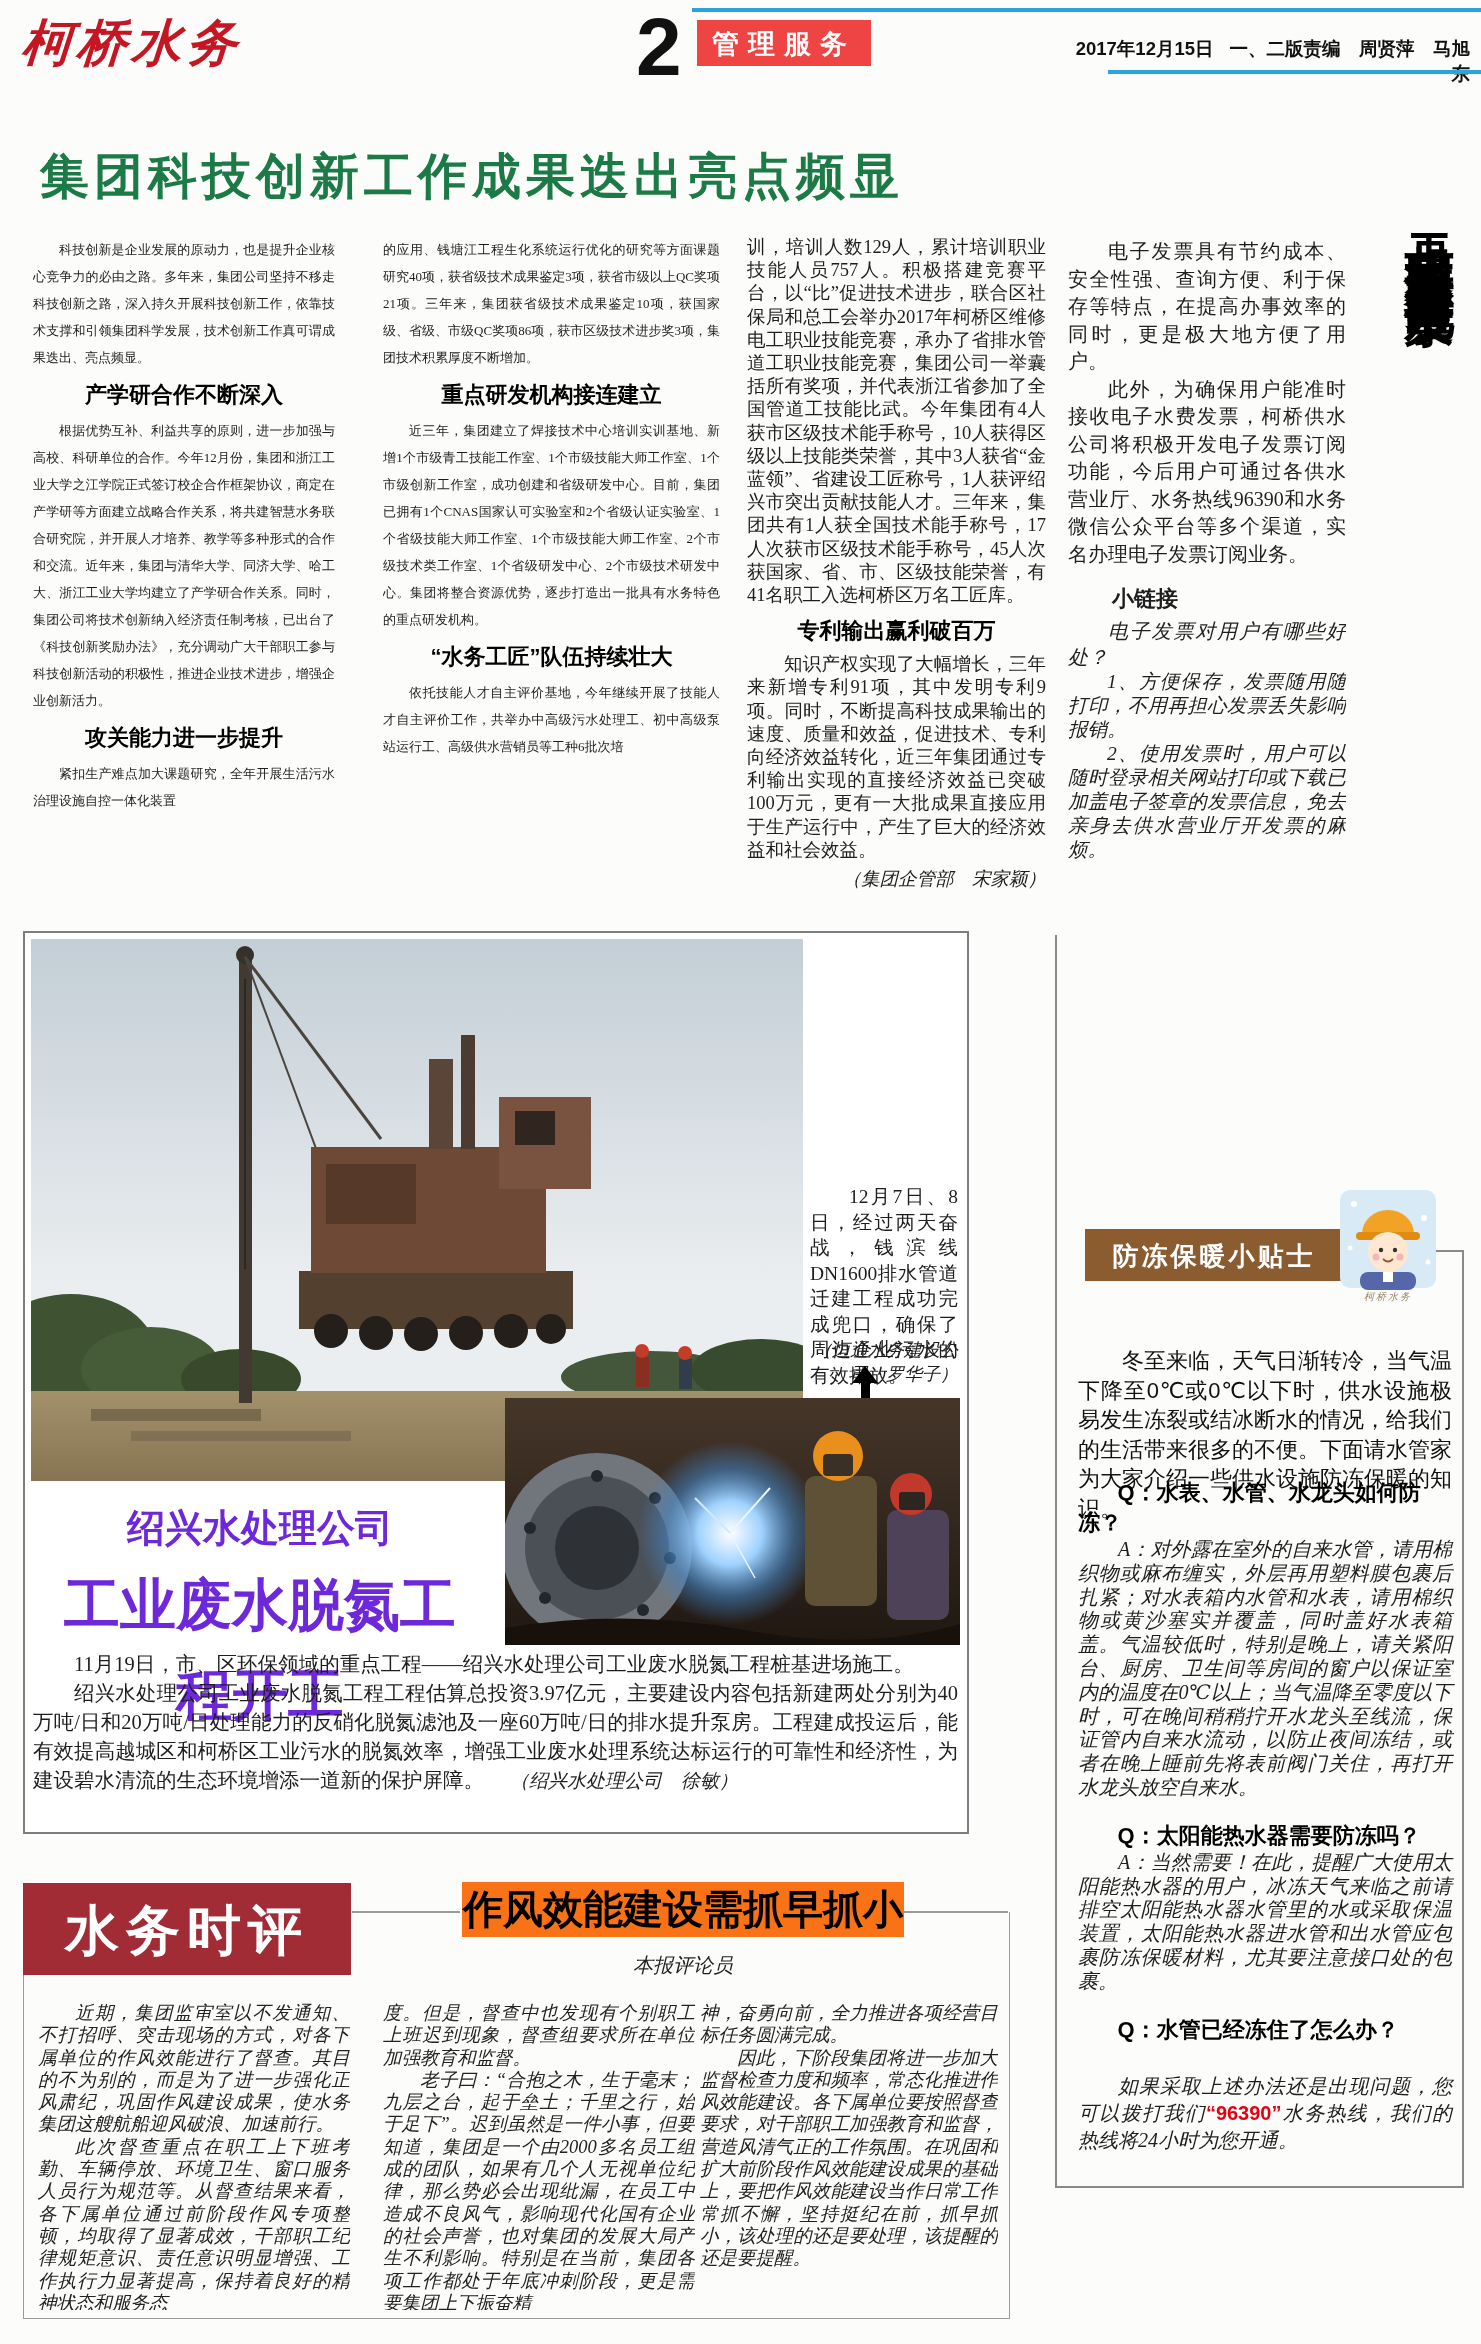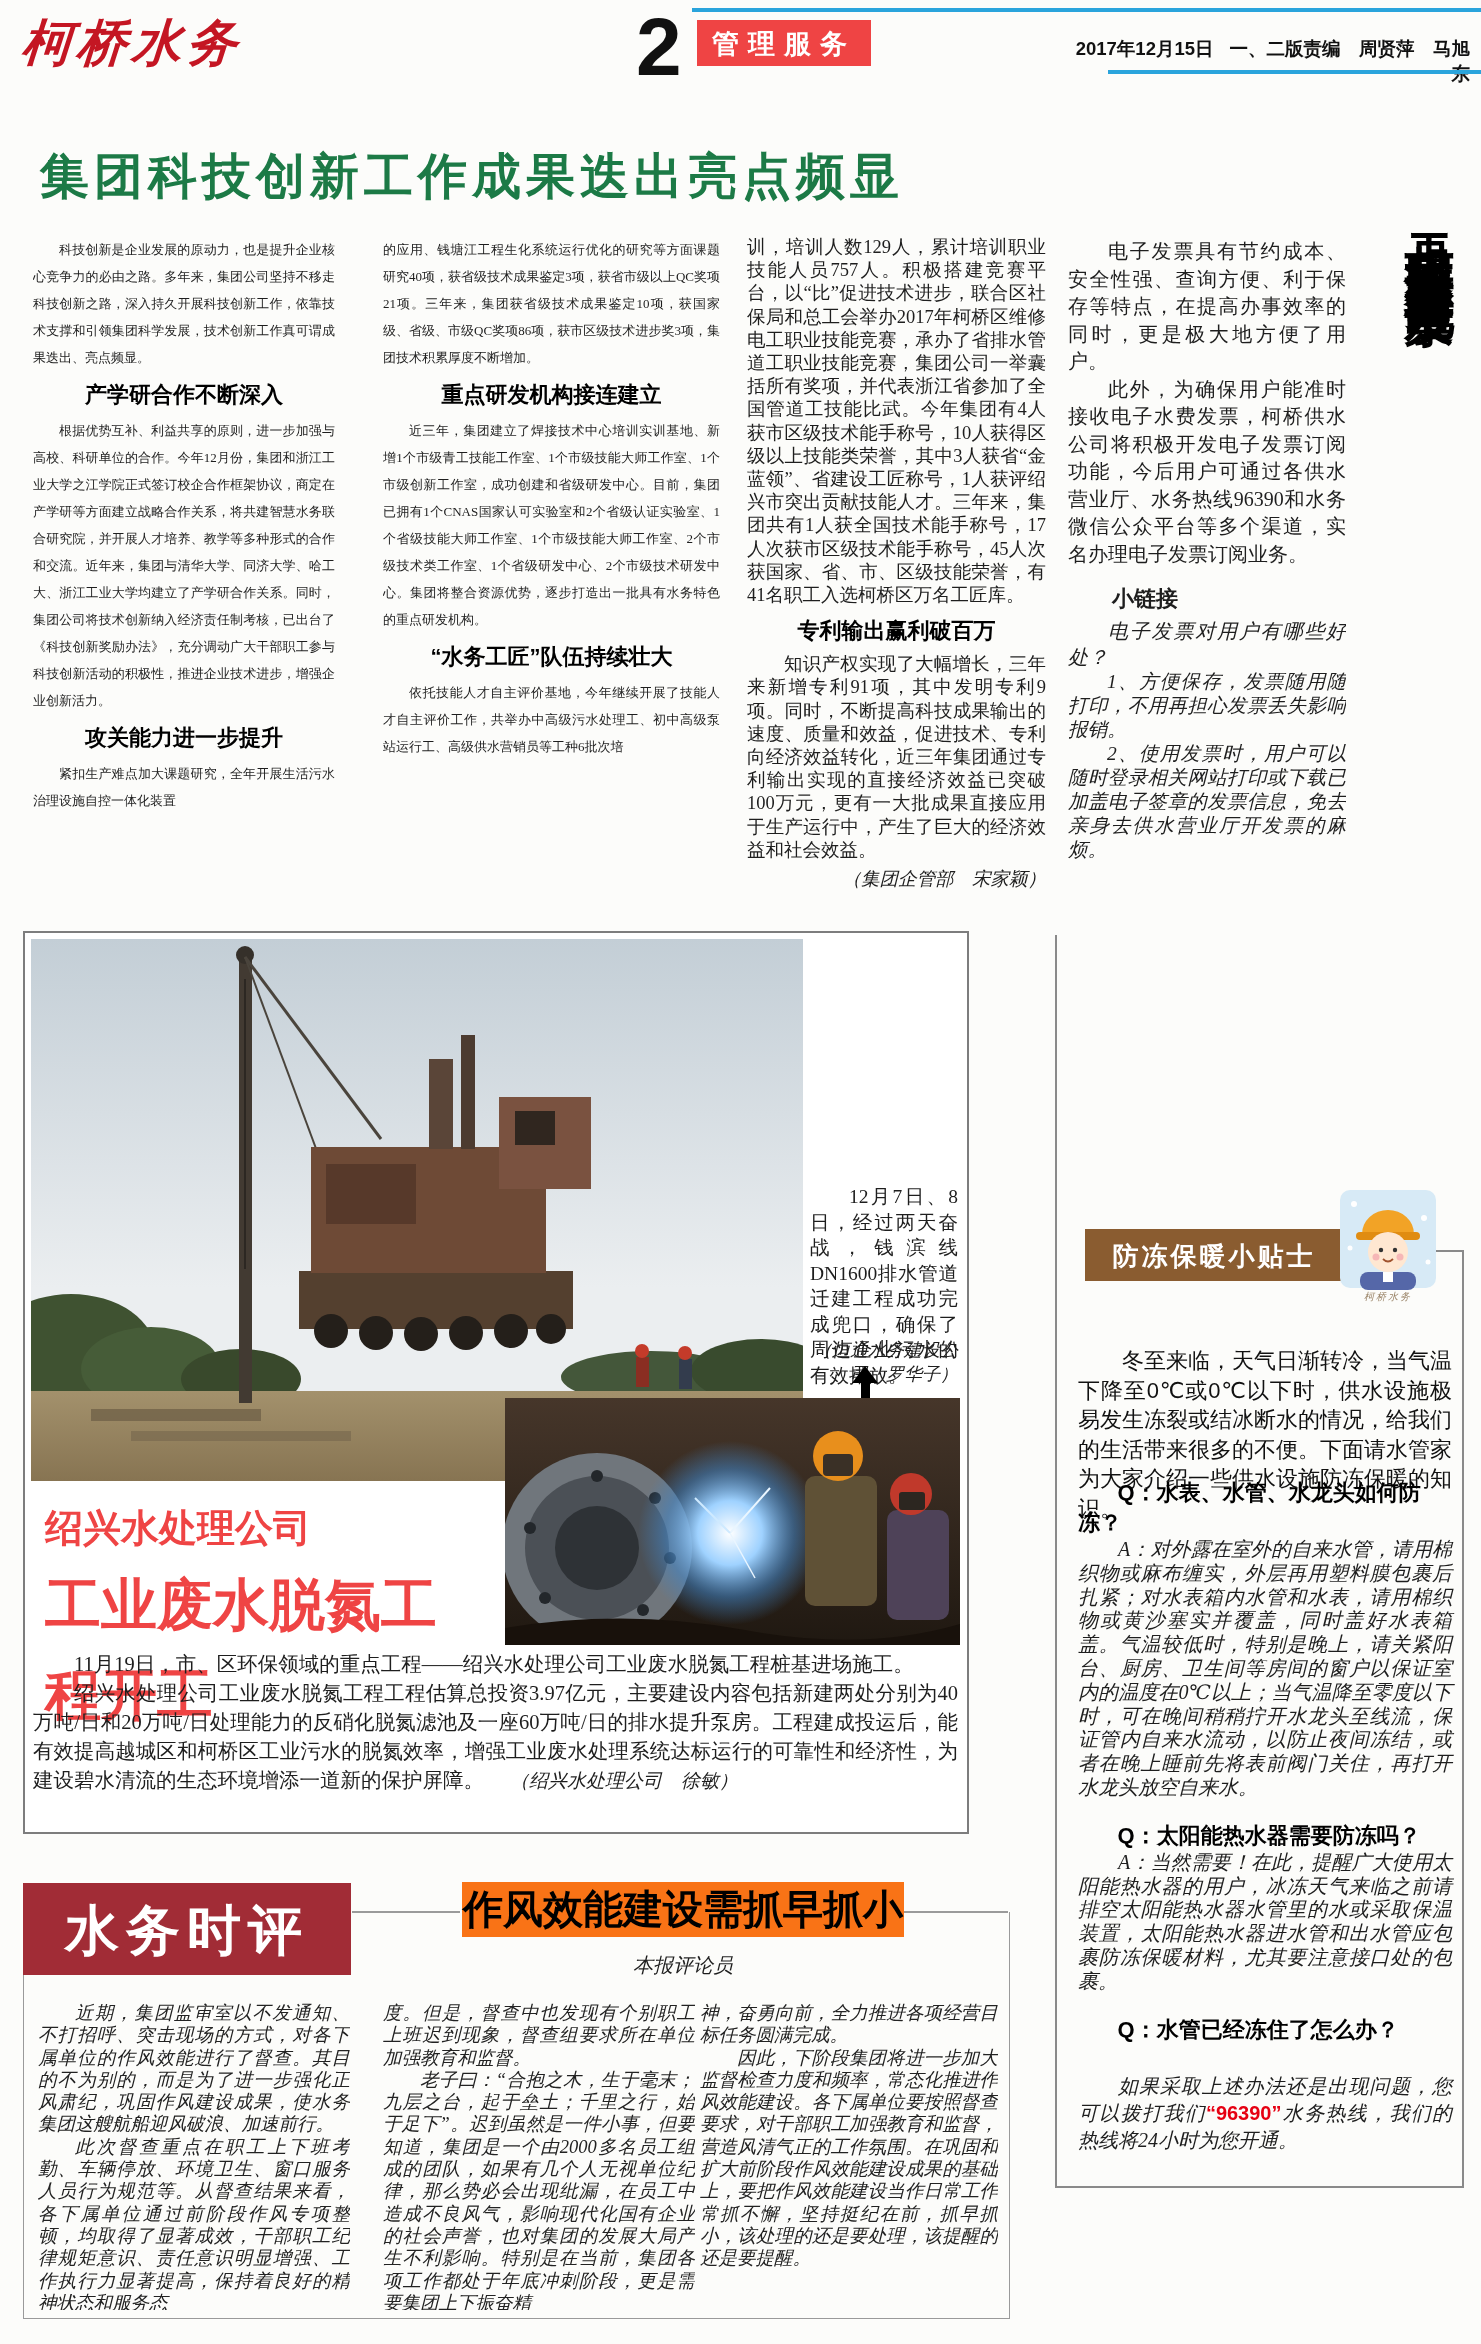--- a/index.html
+++ b/index.html
@@ -51,21 +51,21 @@
   
   .photo-box{left:23px;top:931px;width:942px;height:899px;border:2px solid #7d7d7d;background:#fff;}
   .crane-wrap{left:31px;top:939px;width:772px;height:542px;}
   .photo-caption{left:810px;top:1184px;width:148px;font-size:19.5px;line-height:25.5px;}
   .photo-caption-sig{left:810px;top:1338px;width:148px;font-size:18px;text-align:right;line-height:24px;}
   .up-arrow{left:852px;top:1366px;width:26px;height:36px;}
   .up-arrow .head{width:0;height:0;border-left:13px solid transparent;border-right:13px solid transparent;
     border-bottom:17px solid #000;}
   .up-arrow .stem{width:9px;height:17px;background:#000;margin:0 auto;}
   .weld-wrap{left:505px;top:1398px;width:455px;height:247px;}
-  .story-title{left:45px;top:1498px;width:430px;font-weight:900;color:#ef4444;line-height:1.62;}
+  .story-title{left:45px;top:1498px;width:430px;text-align:center;font-weight:900;color:#6d28d9;line-height:1.62;}
   .story-title .t1{font-size:38px;}
   .story-title .t2{font-size:56px;}
   .story-body{left:33px;top:1650px;width:925px;height:172px;overflow:hidden;}
   .story-body p{font-size:20.5px;line-height:29px;}
   .story-sig{font-style:italic;font-size:19px;padding-left:26px;}
 
   
   .tips-border{background:#8a8a8a;}
   .tips-header{left:1085px;top:1229px;width:258px;height:52px;background:#8a5c30;color:#fff;
     font-size:26px;font-weight:bold;letter-spacing:3px;text-align:center;line-height:54px;}

